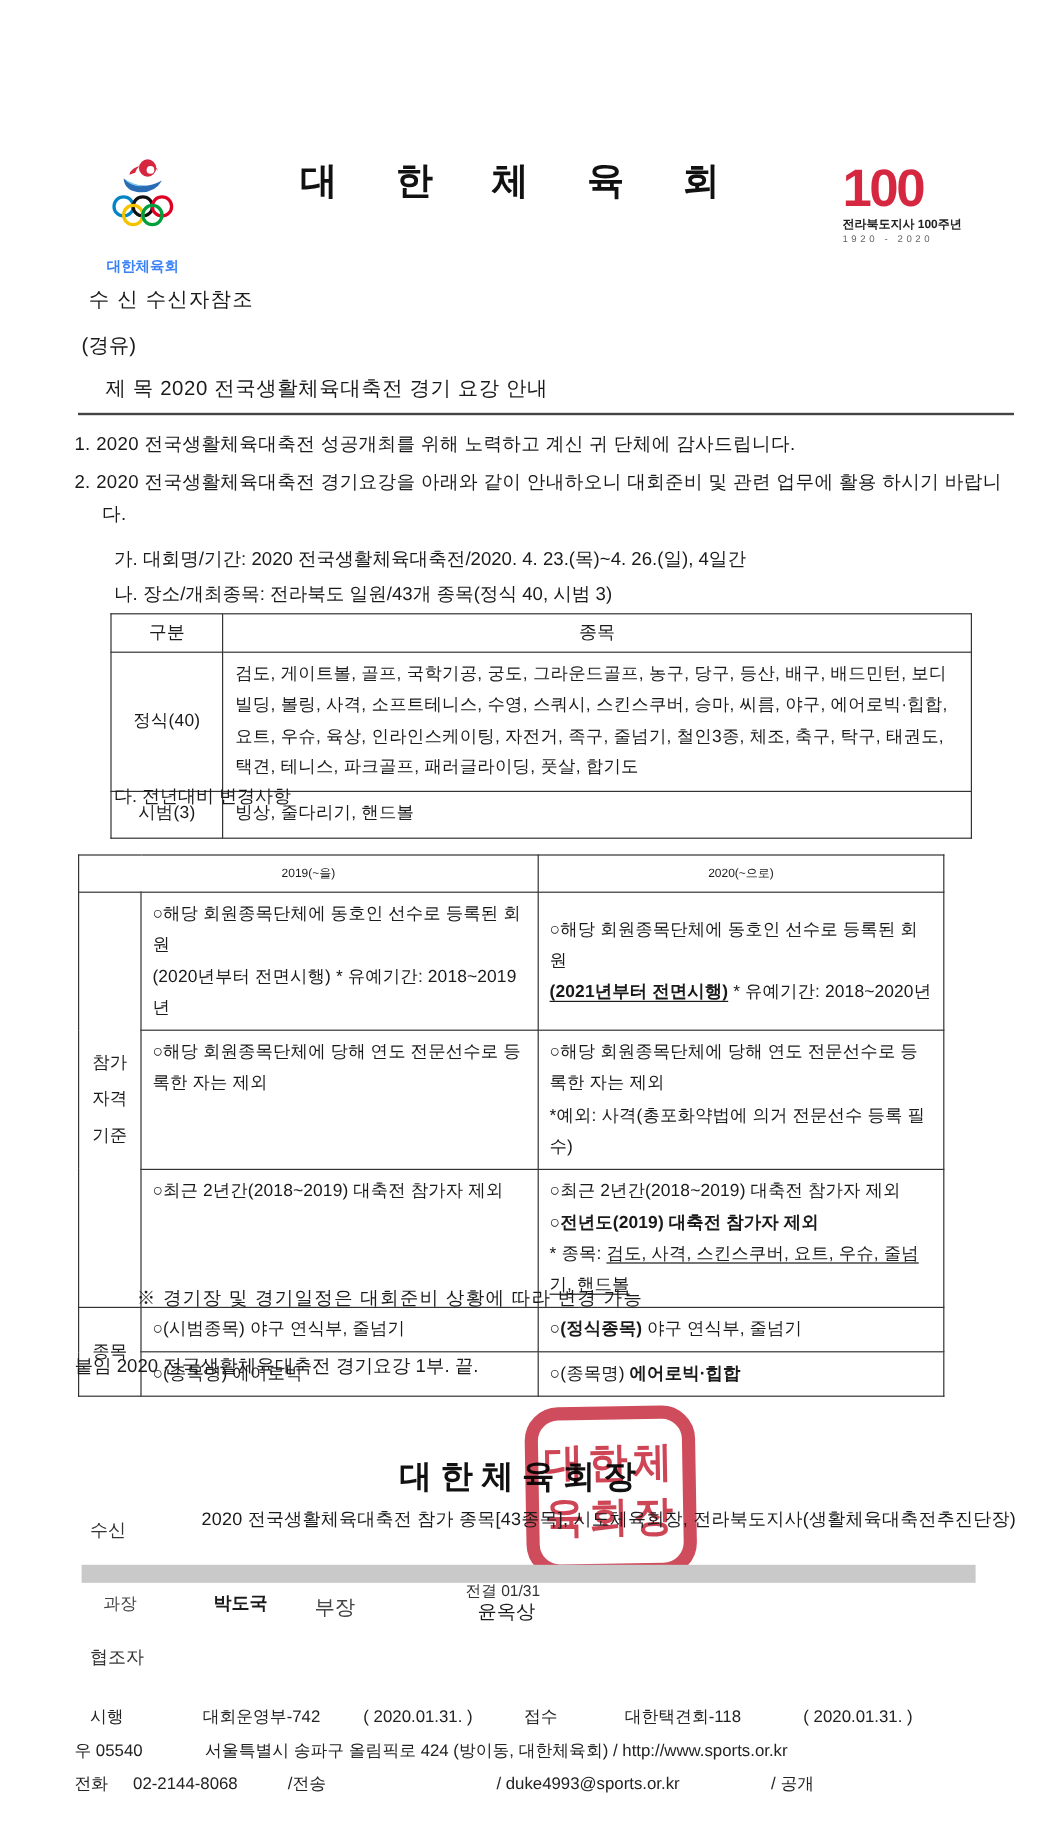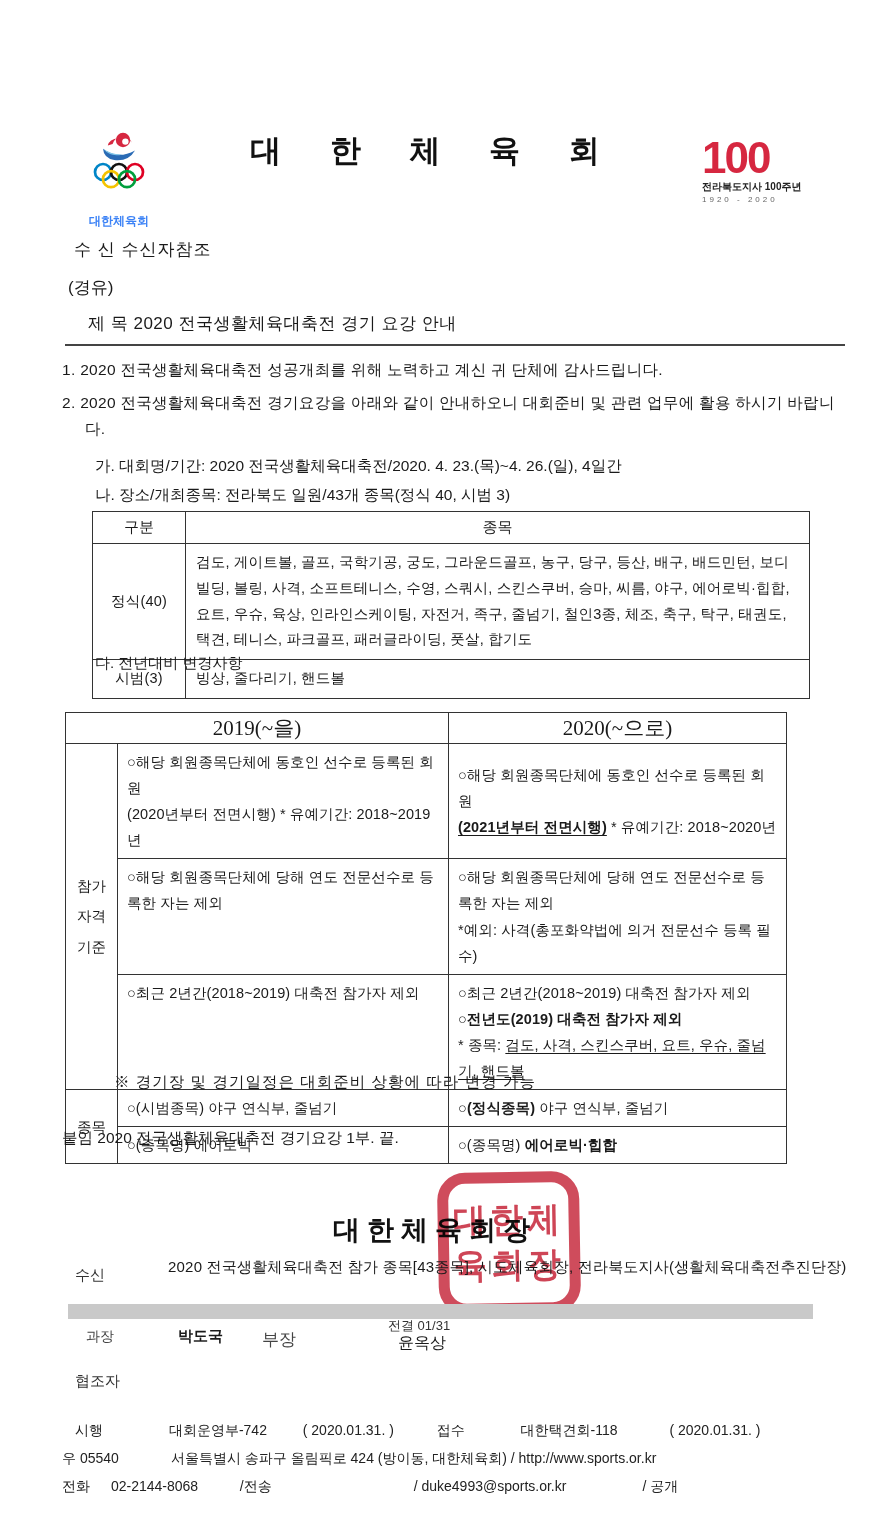--- a/index.html
+++ b/index.html
@@ -29,21 +29,21 @@
   .na{top:485px;left:95px;font-size:15.5px;}
   .da{top:654px;left:95px;font-size:15px;}
   
   table{border-collapse:collapse;table-layout:fixed;}
   td,th{border:1.6px solid #333;font-size:14.5px;vertical-align:middle;}
   .t1{top:511px;left:68px;width:718px;margin-left:24px;}
   .t1 th{height:29px;font-weight:normal;text-align:center;font-size:15px;}
   .t1 td{padding:6px 10px;line-height:1.78;letter-spacing:0.2px;}
   .t1 .lab{text-align:center;padding:0;}
   .t2{top:712px;left:65px;width:722px;}
-  .t2 th{height:28px;font-weight:normal;font-size:21px;font-family:Liberation Serif, serif;}
+  .t2 th{height:28px;font-weight:normal;font-size:10px;}
   .t2 td{padding:5px 9px;line-height:1.8;letter-spacing:0.1px;}
   .t2 .grp{text-align:center;white-space:pre-line;line-height:2.1;padding:0;}
   .b{font-weight:bold;}
   .u{text-decoration:underline;text-underline-offset:3px;}
   .note{top:1072px;left:114px;font-size:15.5px;letter-spacing:1px;}
   .attach{top:1128px;left:62px;font-size:15.5px;}
   
   .chairman{top:1212px;left:0;width:100%;text-align:center;font-size:27px;font-weight:600;letter-spacing:7px;color:#111;}
   .stamp{top:1172px;left:438px;width:142px;height:142px;border:11px solid rgba(197,36,56,0.82);
          border-radius:28px;box-sizing:border-box;mix-blend-mode:multiply;transform:rotate(-1deg);

